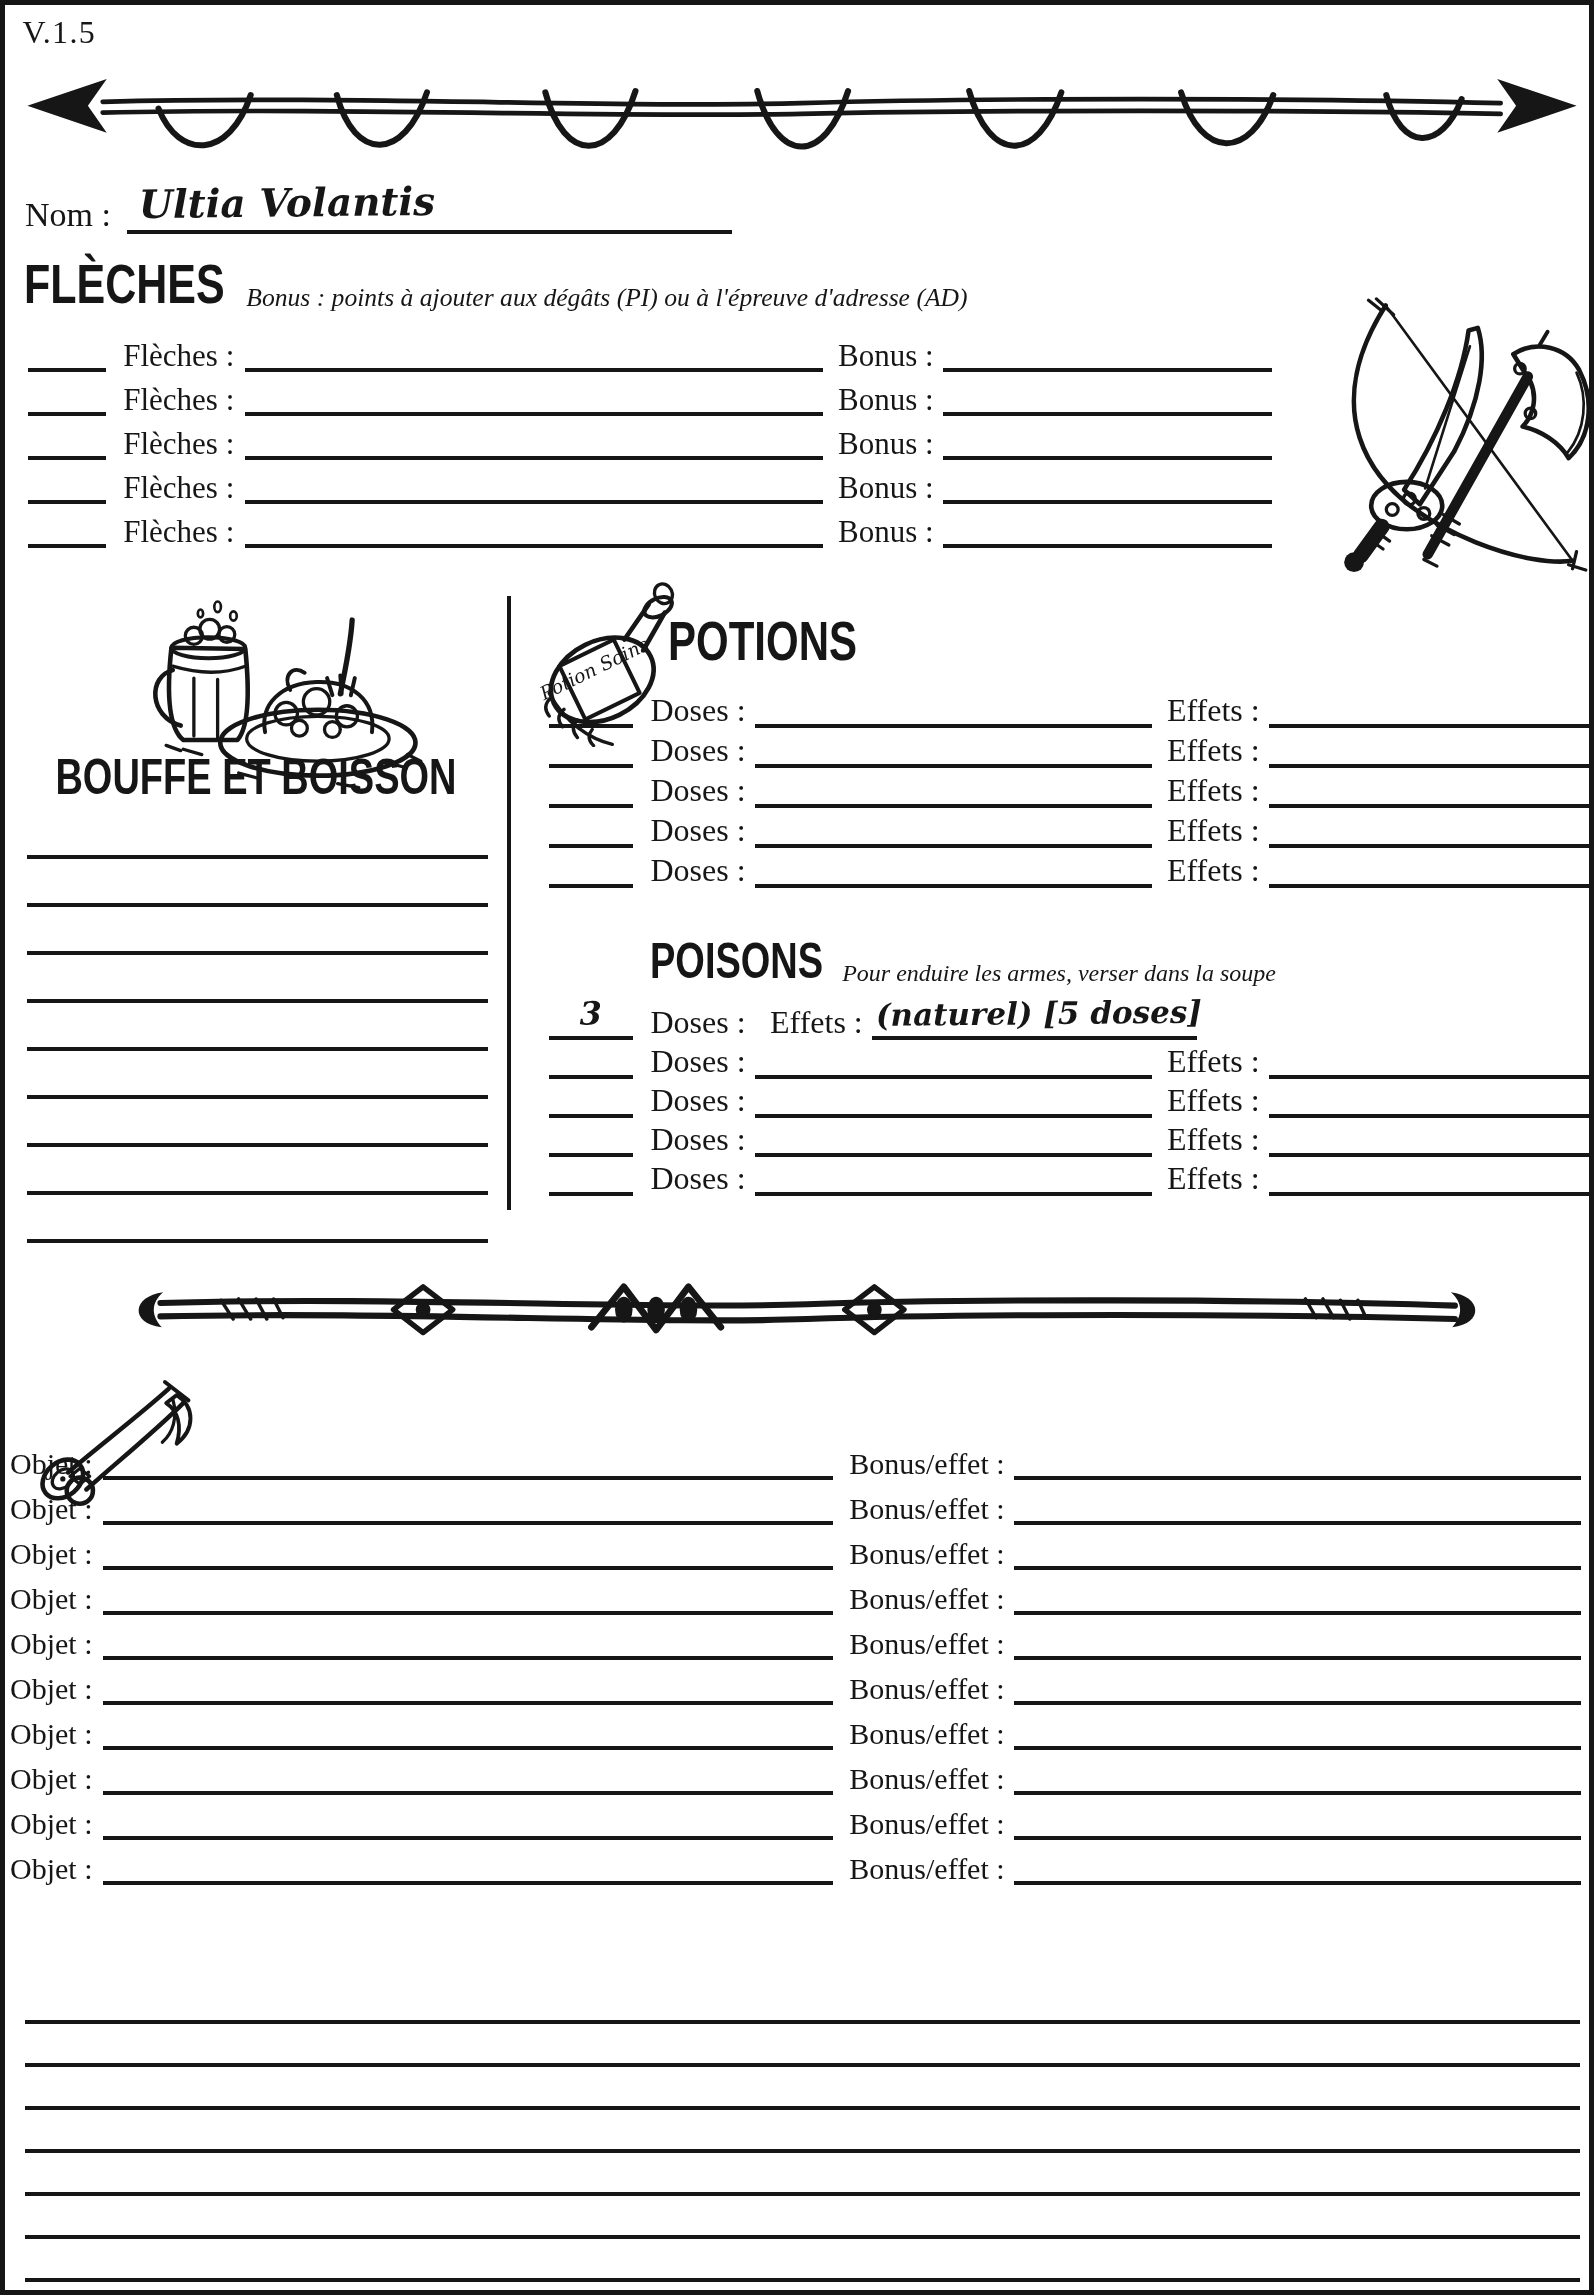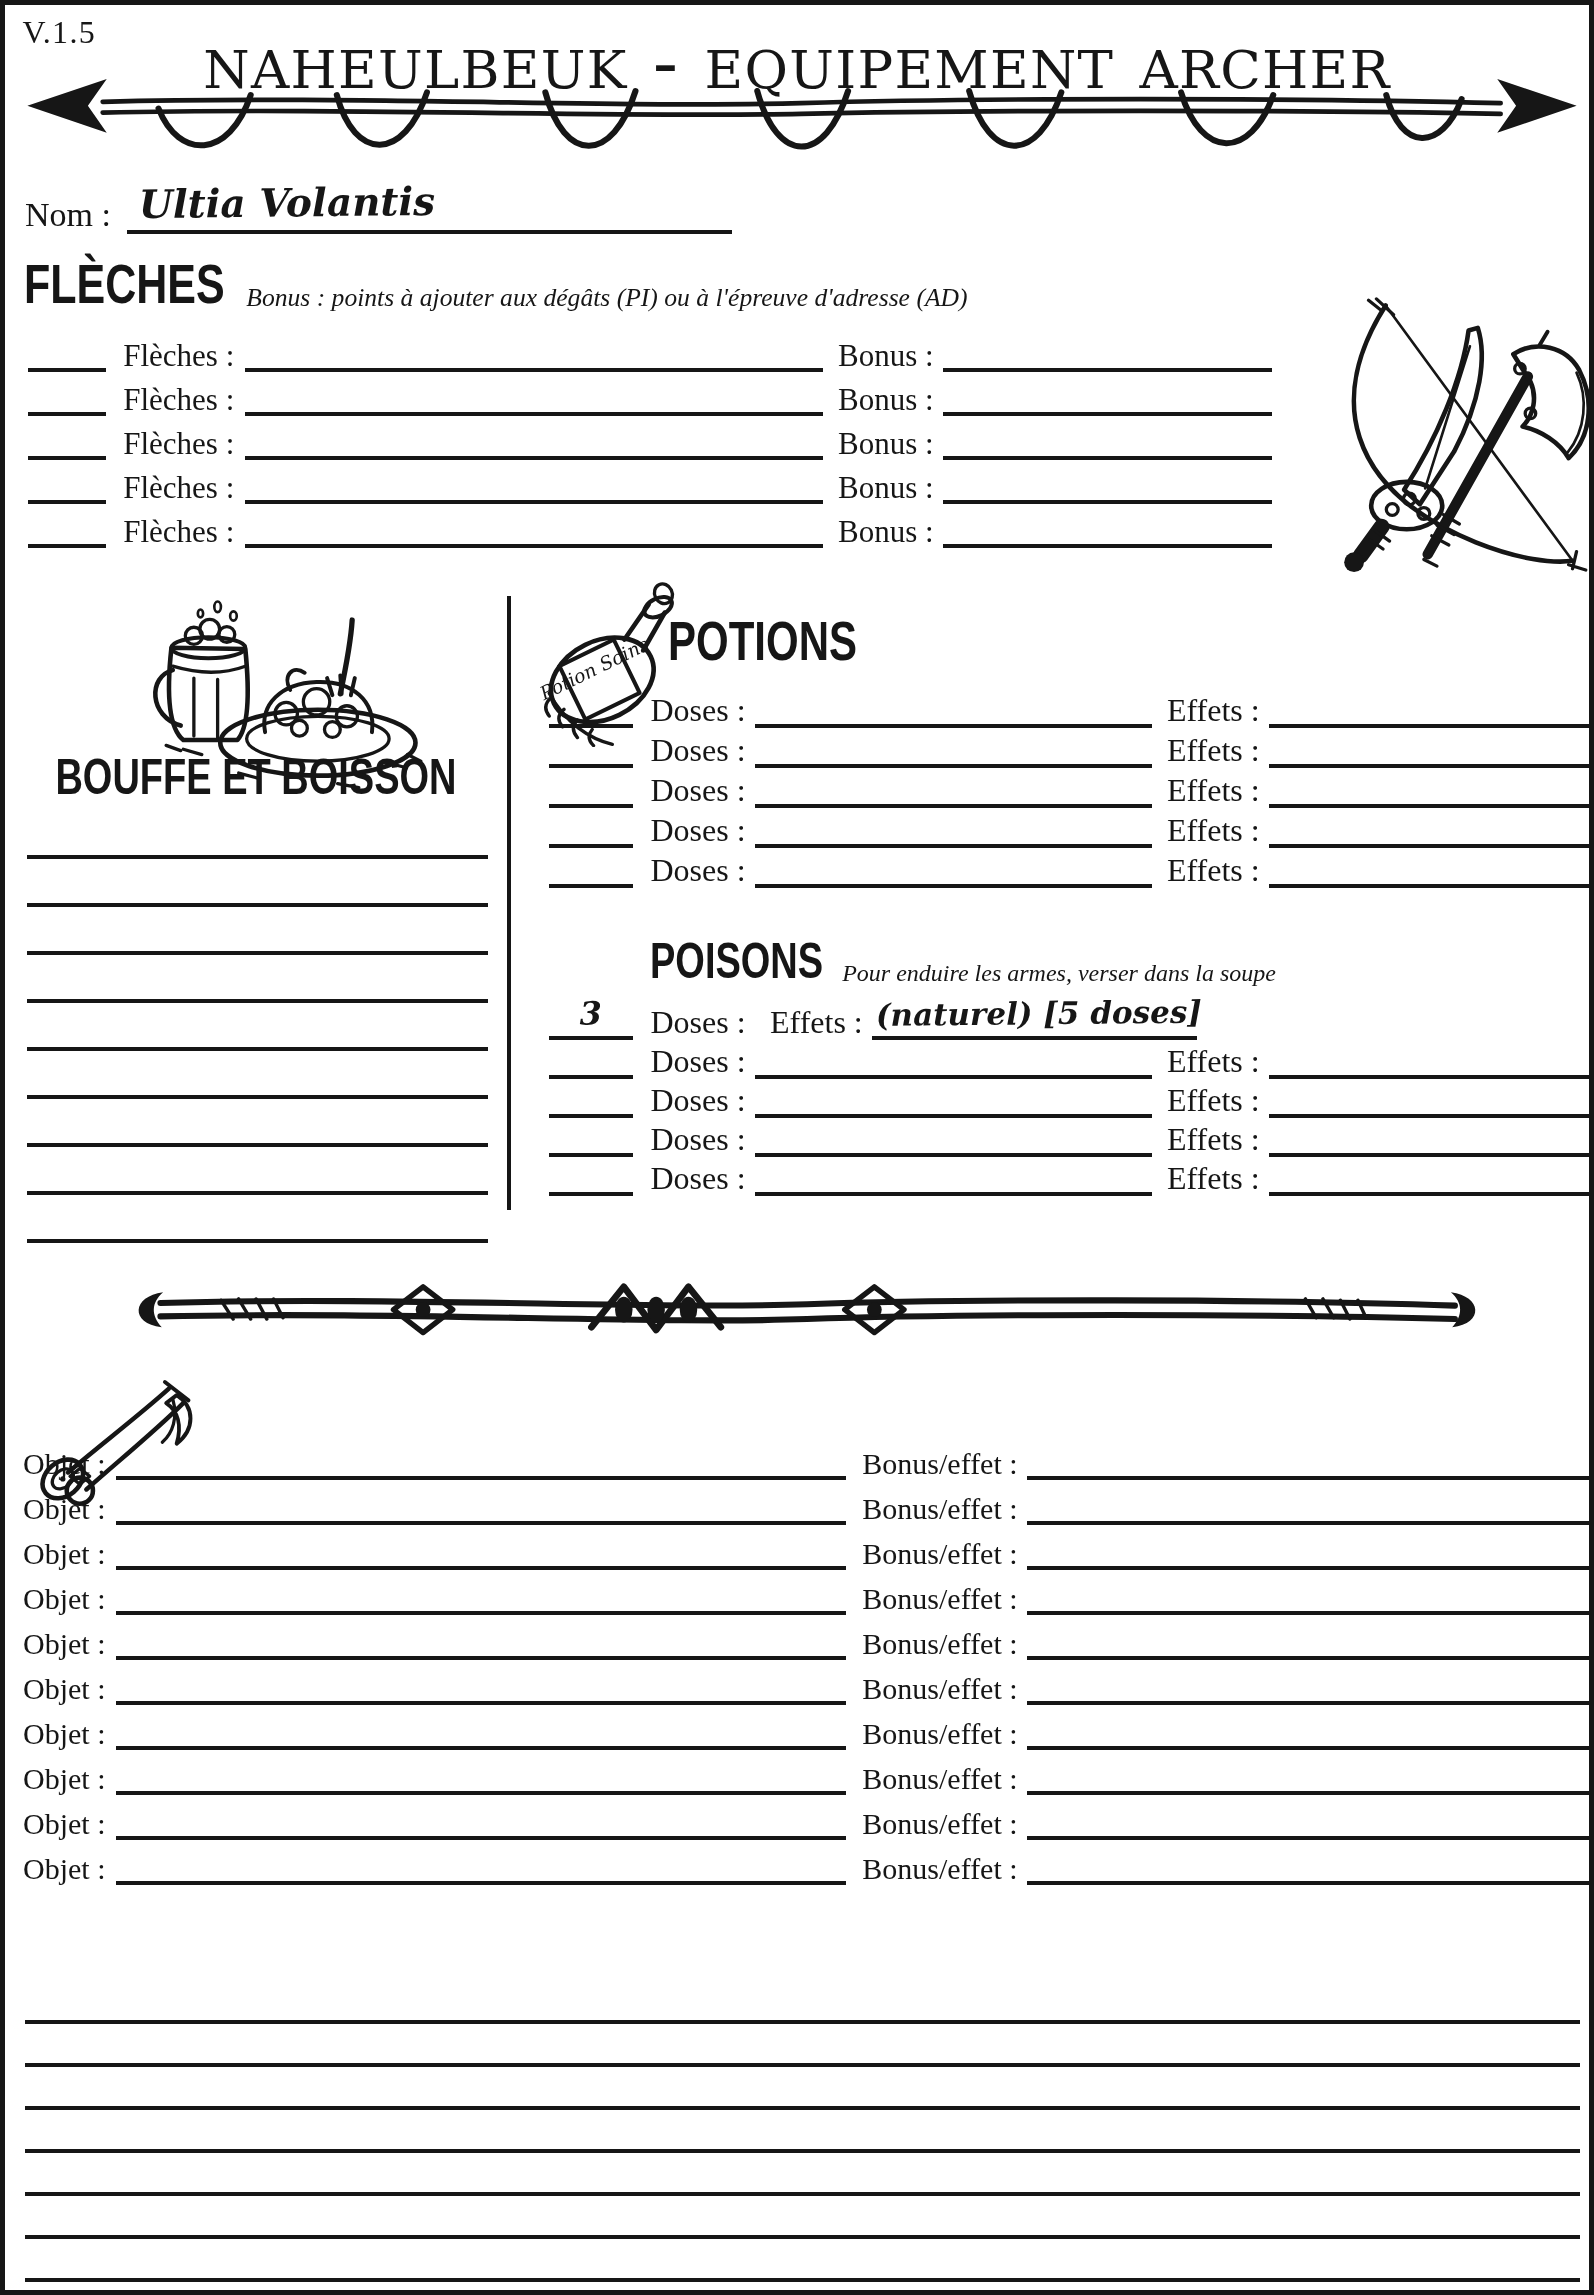--- a/index.html
+++ b/index.html
@@ -33,21 +33,20 @@
   .ink-stroke { stroke:var(--ink); fill:none; stroke-linecap:round; stroke-linejoin:round; }
 
   .ruled { border-bottom:4px solid var(--ink); position:relative; }
 </style>
 </head>
 <body>
 
 <div class="page">
 
   <div class="abs version">V.1.5</div>
-  <div class="abs main-title">Naheulbeuk - Equipement Archer</div>
 
   <svg class="abs" style="left:8px; top:47px;" width="1578" height="111" viewBox="0 0 2343 165">
     <path d="M20 80 L138 40 L110 80 L138 120 Z" fill="#161616"></path>
     <path d="M2323 80 L2205 40 L2233 80 L2205 120 Z" fill="#161616"></path>
     <path class="ink-stroke" stroke-width="7" d="M132 74 C 500 64, 900 84, 1170 76 S 1900 68, 2210 76"></path>
     <path class="ink-stroke" stroke-width="7" d="M132 90 C 500 82, 900 98, 1170 92 S 1900 86, 2210 92"></path>
     <path class="ink-stroke" stroke-width="9" d="M215 84 C 245 160, 320 160, 352 64"></path>
     <path class="ink-stroke" stroke-width="9" d="M480 64 C 506 163, 580 163, 614 60"></path>
     <path class="ink-stroke" stroke-width="9" d="M790 60 C 818 166, 890 166, 924 58"></path>
     <path class="ink-stroke" stroke-width="9" d="M1105 58 C 1135 168, 1205 168, 1240 58"></path>
@@ -422,21 +421,21 @@
     <ellipse class="ink-stroke" stroke-width="5" cx="70" cy="222" rx="18" ry="13" fill="#fff" transform="rotate(-40 70 222)"></ellipse>
     <circle cx="70" cy="222" r="4" fill="#161616"></circle>
     <path class="ink-stroke" stroke-width="6" d="M226 74 l36 28"></path>
     <path class="ink-stroke" stroke-width="6" fill="#fff" d="M244 94 C 272 112, 272 146, 244 168 C 252 140, 246 118, 228 106 Z"></path>
     <path class="ink-stroke" stroke-width="5" d="M238 100 C 246 128, 238 152, 222 166"></path>
     <circle class="ink-stroke" stroke-width="7" cx="96" cy="240" r="20"></circle>
     <path class="ink-stroke" stroke-width="5" fill="#fff" d="M96 206 l15 12 -15 12 -15 -12 Z"></path>
   </svg>
 
 
-  <div class="abs" style="left:18px; top:1430px; width:1571px;">
+  <div class="abs" style="left:5px; top:1430px; width:1571px;">
 
       <div class="rowflex" style="height:45px;">
         <span class="rowlbl" style="font-size:30px; padding-right:10.8px;">Objet :</span>
         <span class="wline" style="flex:1; height:100%;">
           <i class="hand"></i>
         </span>
         <span class="rowlbl" style="font-size:30px; padding:0 9.4px 0 16px;">Bonus/effet :</span>
         <span class="wline" style="width:567px; height:100%;">
           <i class="hand"></i>
         </span>

